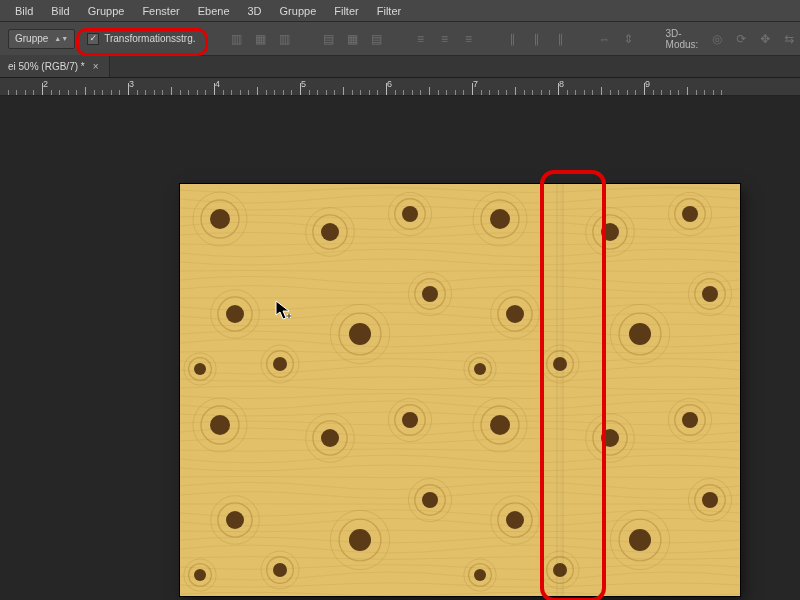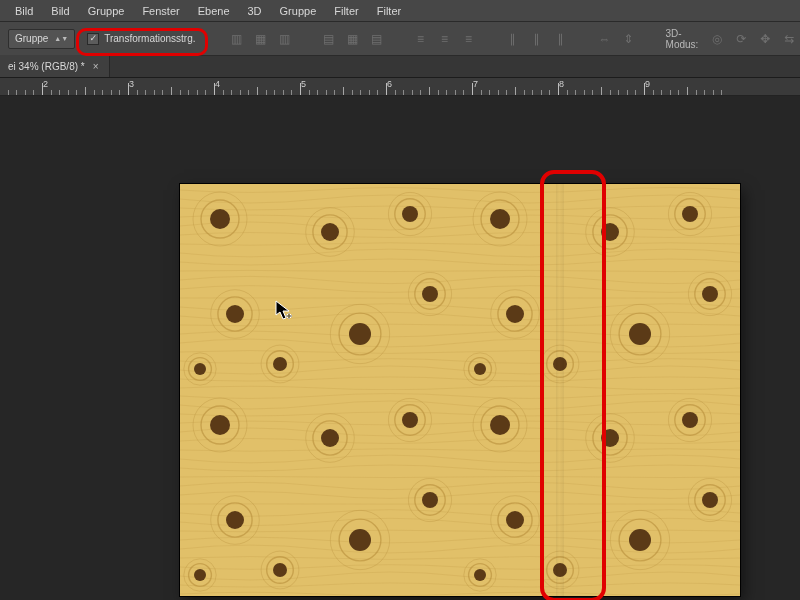--- a/index.html
+++ b/index.html
@@ -96,21 +96,21 @@
     <div class="iconbtn">✥</div>
     <div class="iconbtn">⇆</div>
 
   </div>
 </div>
 
 <div class="highlight-1"></div>
 
 <div class="tabbar">
   <div class="tab">
-    <span>ei 34% (RGB/8) *</span>
+    <span>ei 50% (RGB/7) *</span>
     <span class="x">×</span>
   </div>
 </div>
 
 <div class="ruler-h">
   <div class="ticks" id="ruler-ticks">
       <div class="tmin" style="left:7.599999999999994px"></div>
       <div class="tmin" style="left:16.199999999999996px"></div>
       <div class="tmin" style="left:24.799999999999997px"></div>
       <div class="tmin" style="left:33.39999999999999px"></div>

